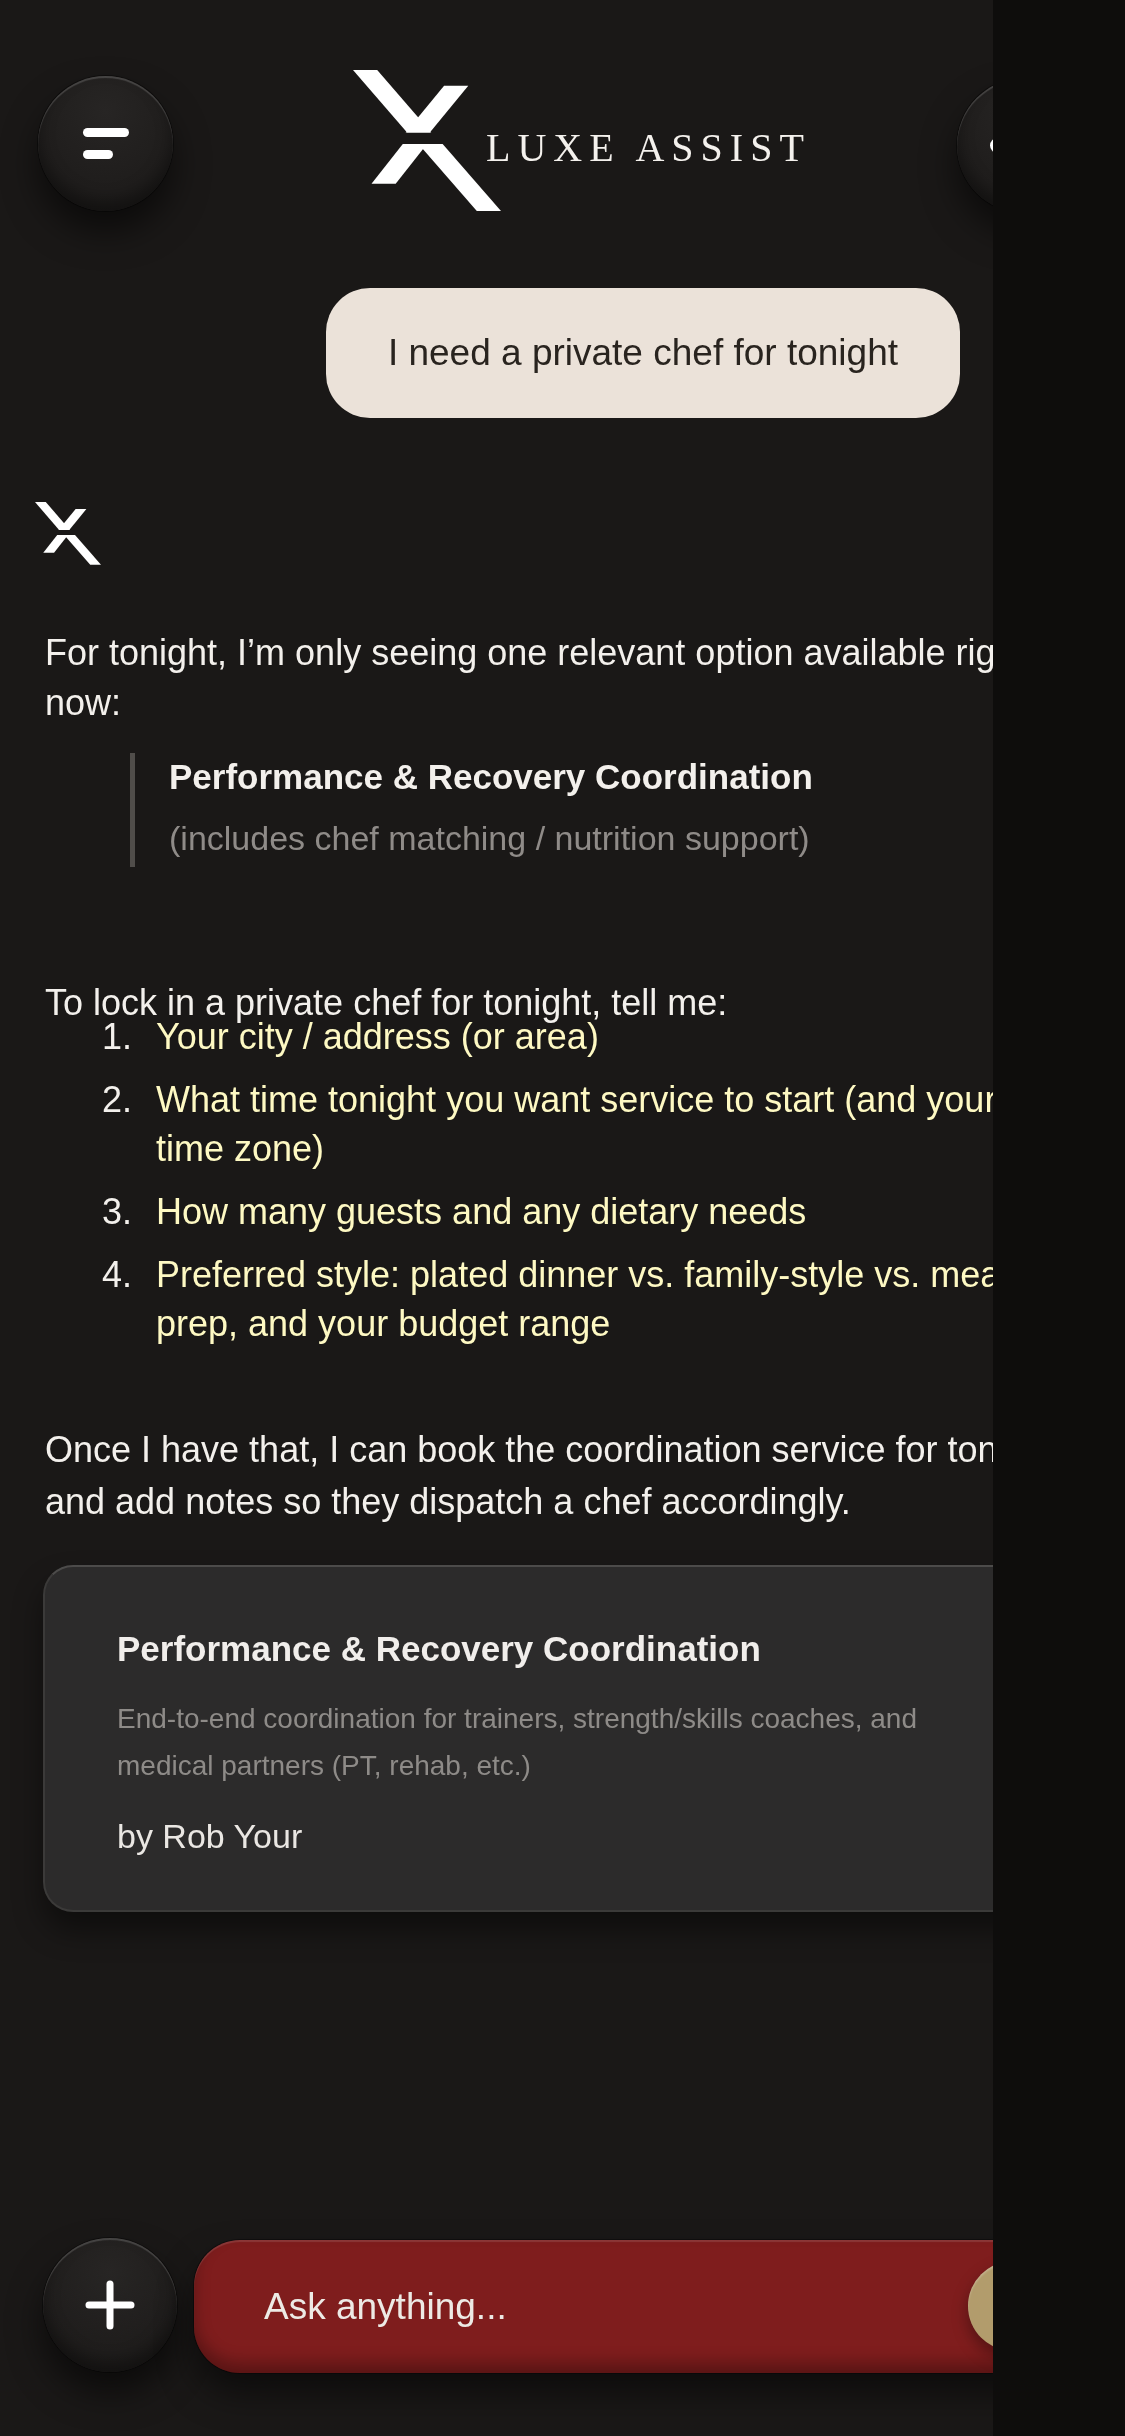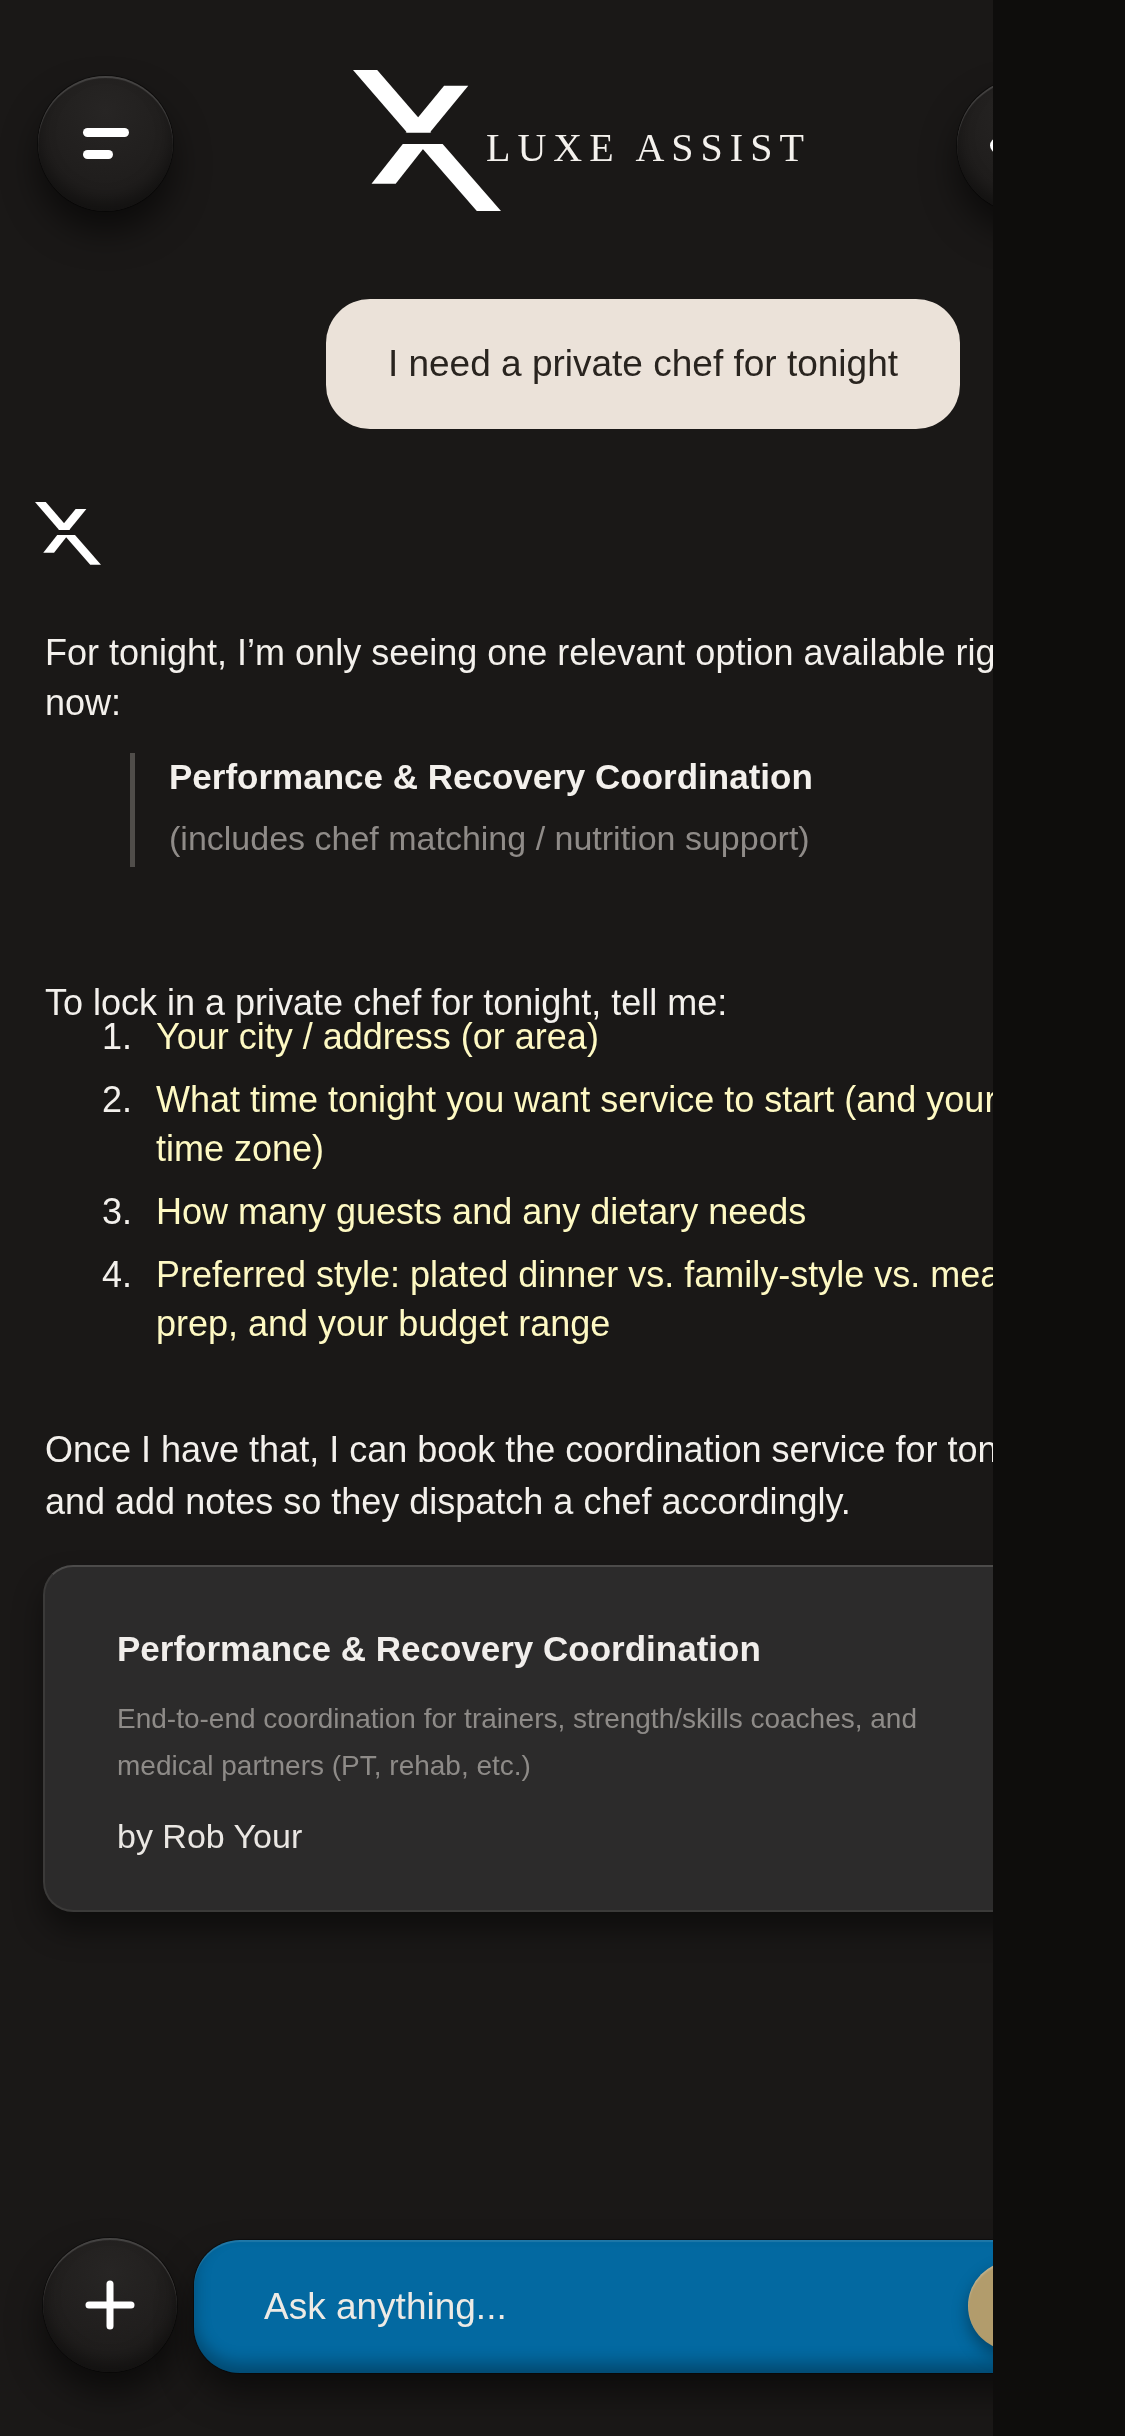--- a/index.html
+++ b/index.html
@@ -28,21 +28,21 @@
   .dots{display:flex;gap:12px;}
   .dots i{width:15px;height:15px;border-radius:50%;background:#ffffff;}
   .brand-logo{position:absolute;left:352px;top:70px;}
   .wordmark{
     position:absolute;left:486px;top:124px;
     font-family:"Liberation Serif", serif;font-size:40px;letter-spacing:7px;
     color:#f4f1ed;white-space:nowrap;
   }
   
   .user-bubble{
-    position:absolute;right:33px;top:299px;max-width:700px;
+    position:absolute;right:33px;top:288px;max-width:700px;
     background:#ebe2d9;color:#29241f;border-radius:44px;
     padding:40px 62px;font-size:37px;line-height:50px;white-space:nowrap;
   }
   .avatar{position:absolute;left:35px;top:500px;}
   .a-text{position:absolute;color:#f3f0ec;font-size:36px;line-height:50px;}
   #msg-intro{left:45px;top:592px;width:1030px;}
   #msg-prompt{left:45px;top:942px;width:1030px;}
   #msg-outro{left:45px;top:1388px;width:1020px;line-height:52px;}
   .quote{
     position:absolute;left:90px;top:737px;width:900px;
@@ -66,21 +66,21 @@
     box-shadow:0 18px 30px rgba(0,0,0,.45);
     padding:60px 70px 54px 72px;cursor:pointer;
   }
   .card-title{font-size:35px;font-weight:600;color:#f1eeeb;line-height:44px;}
   .card-desc{margin-top:24px;font-size:28px;color:#8e8b88;line-height:47px;max-width:850px;}
   .card-byline{margin-top:28px;font-size:34px;color:#eae7e3;}
   
   #plus-btn{left:43px;top:2238px;width:134px;height:134px;}
   .composer-pill{
     position:absolute;left:194px;top:2240px;width:885px;height:133px;box-sizing:border-box;
-    background:#0369a1;border-radius:46px;
+    background:#7f1d1d;border-radius:46px;
     box-shadow:0 20px 34px rgba(0,0,0,.5),
                0 0 0 1px rgba(0,0,0,.35),
                inset 0 2px 1px rgba(255,255,255,.12),
                inset 0 -10px 16px rgba(0,0,0,.3);
   }
   .composer-input{
     position:absolute;left:0;top:0;width:100%;height:100%;box-sizing:border-box;
     background:transparent;border:none;outline:none;
     padding:0 140px 0 70px;font-size:37px;color:#edeae5;
     font-family:"Liberation Sans", sans-serif;

